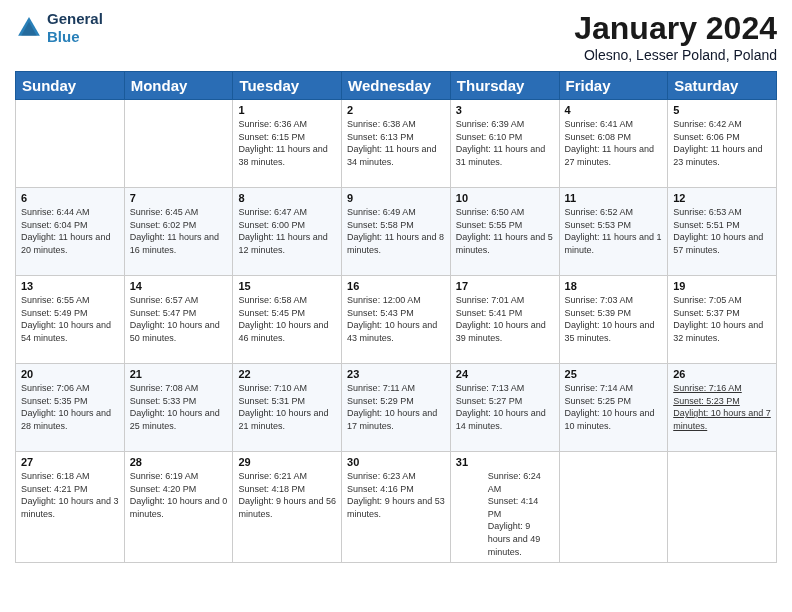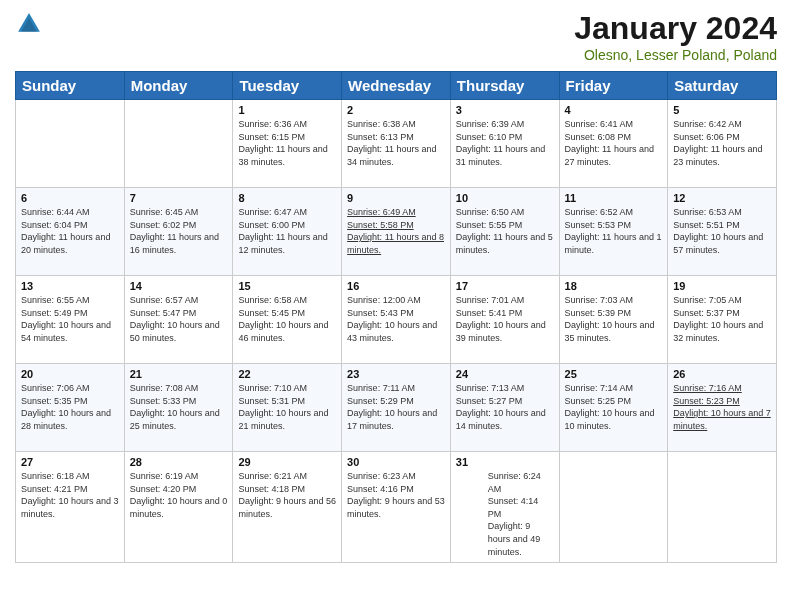--- a/index.html
+++ b/index.html
@@ -43,21 +43,21 @@
     .title-area {
       text-align: right;
     }
     .month-title {
       font-size: 32px;
       font-weight: bold;
       color: #1a1a1a;
     }
     .location {
       font-size: 14px;
-      color: #4d7c0f;
+      color: #0f172a;
     }
     .calendar {
       width: 100%;
       border-collapse: collapse;
       border: 1px solid #ccc;
     }
     .calendar th {
       background: #2a6db5;
       color: #fff;
       font-size: 15px;
@@ -102,20 +102,24 @@
 </head>
 <body>
 
 <div class="page">
   <div class="header">
     <div class="logo">
       <svg class="logo-icon" viewBox="0 0 36 36">
         <polygon points="18,4 32,28 4,28" fill="#2980b9"></polygon>
         <polygon points="18,10 28,28 8,28" fill="#1a3a5c" opacity="0.3"></polygon>
       </svg>
+      <div class="logo-text">
+        <span>General</span><br>
+        <span class="logo-blue">Blue</span>
+      </div>
     </div>
     <div class="title-area">
       <div class="month-title">January 2024</div>
       <div class="location">Olesno, Lesser Poland, Poland</div>
     </div>
   </div>
 
   <table class="calendar">
     <thead>
       <tr>
@@ -178,21 +182,21 @@
 Daylight: 11 hours and 16 minutes.</div>
           </td>
           <td>
             <span class="day-num">8</span>
             <div class="cell-text" style="white-space: pre-line;">Sunrise: 6:47 AM
 Sunset: 6:00 PM
 Daylight: 11 hours and 12 minutes.</div>
           </td>
           <td>
             <span class="day-num">9</span>
-            <div class="cell-text" style="white-space: pre-line; text-decoration: underline;">Sunrise: 6:49 AM
+            <div class="cell-text" style="white-space: pre-line;">Sunrise: 6:49 AM
 Sunset: 5:58 PM
 Daylight: 11 hours and 8 minutes.</div>
           </td>
           <td>
             <span class="day-num">10</span>
             <div class="cell-text" style="white-space: pre-line;">Sunrise: 6:50 AM
 Sunset: 5:55 PM
 Daylight: 11 hours and 5 minutes.</div>
           </td>
           <td>

